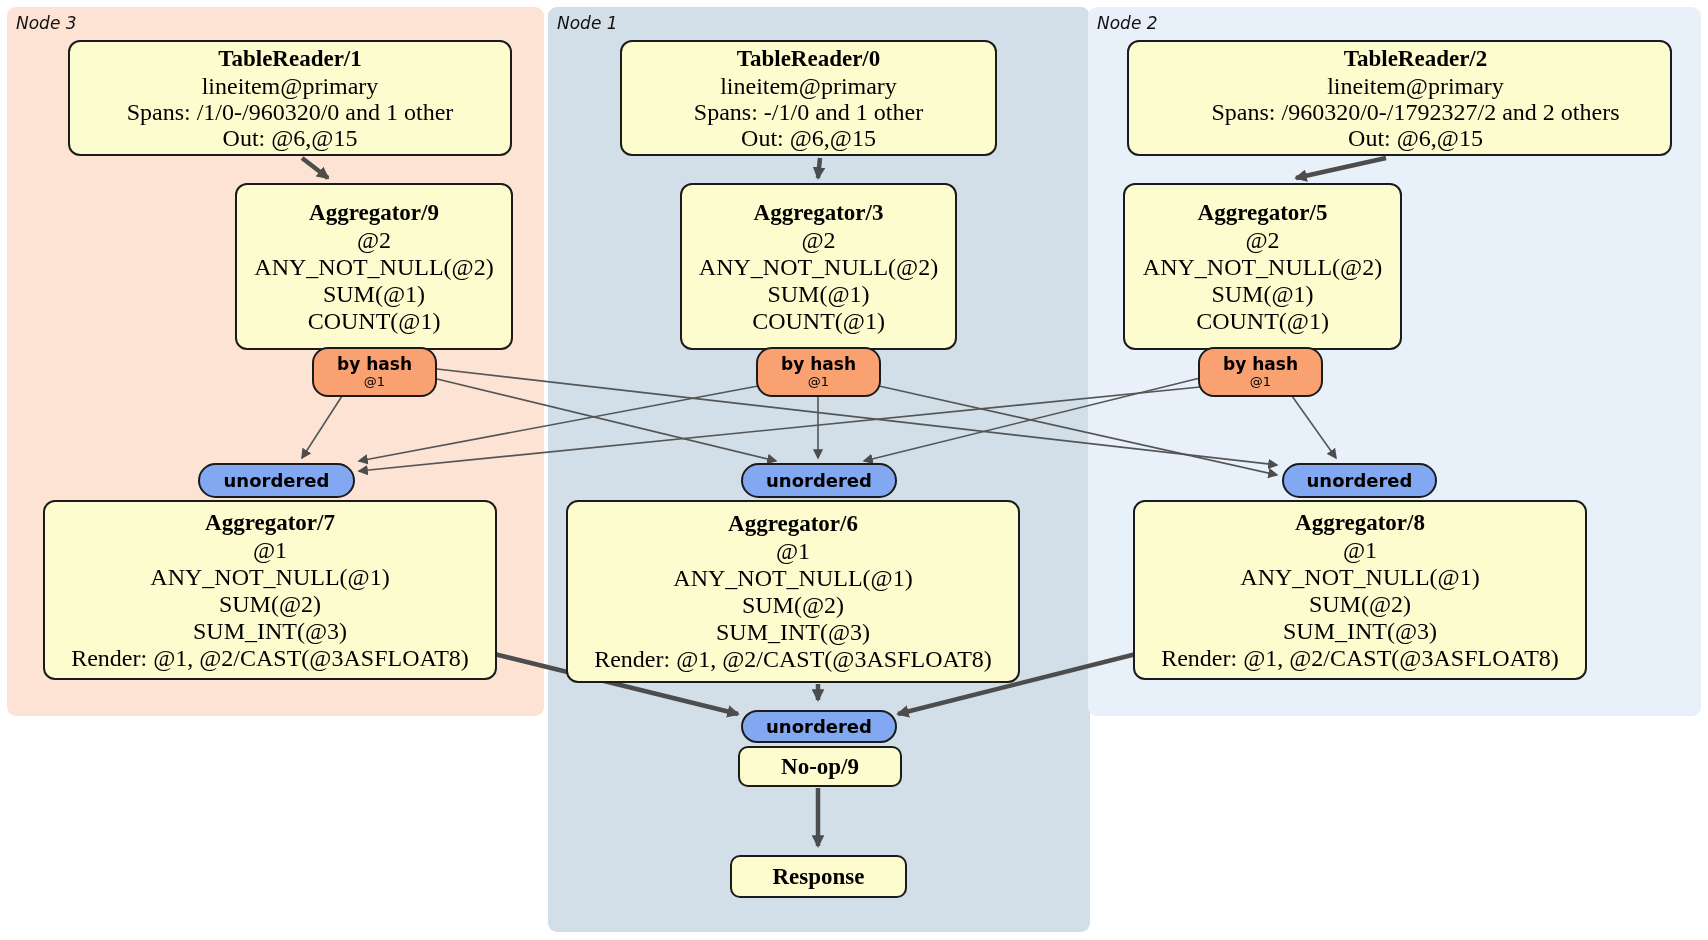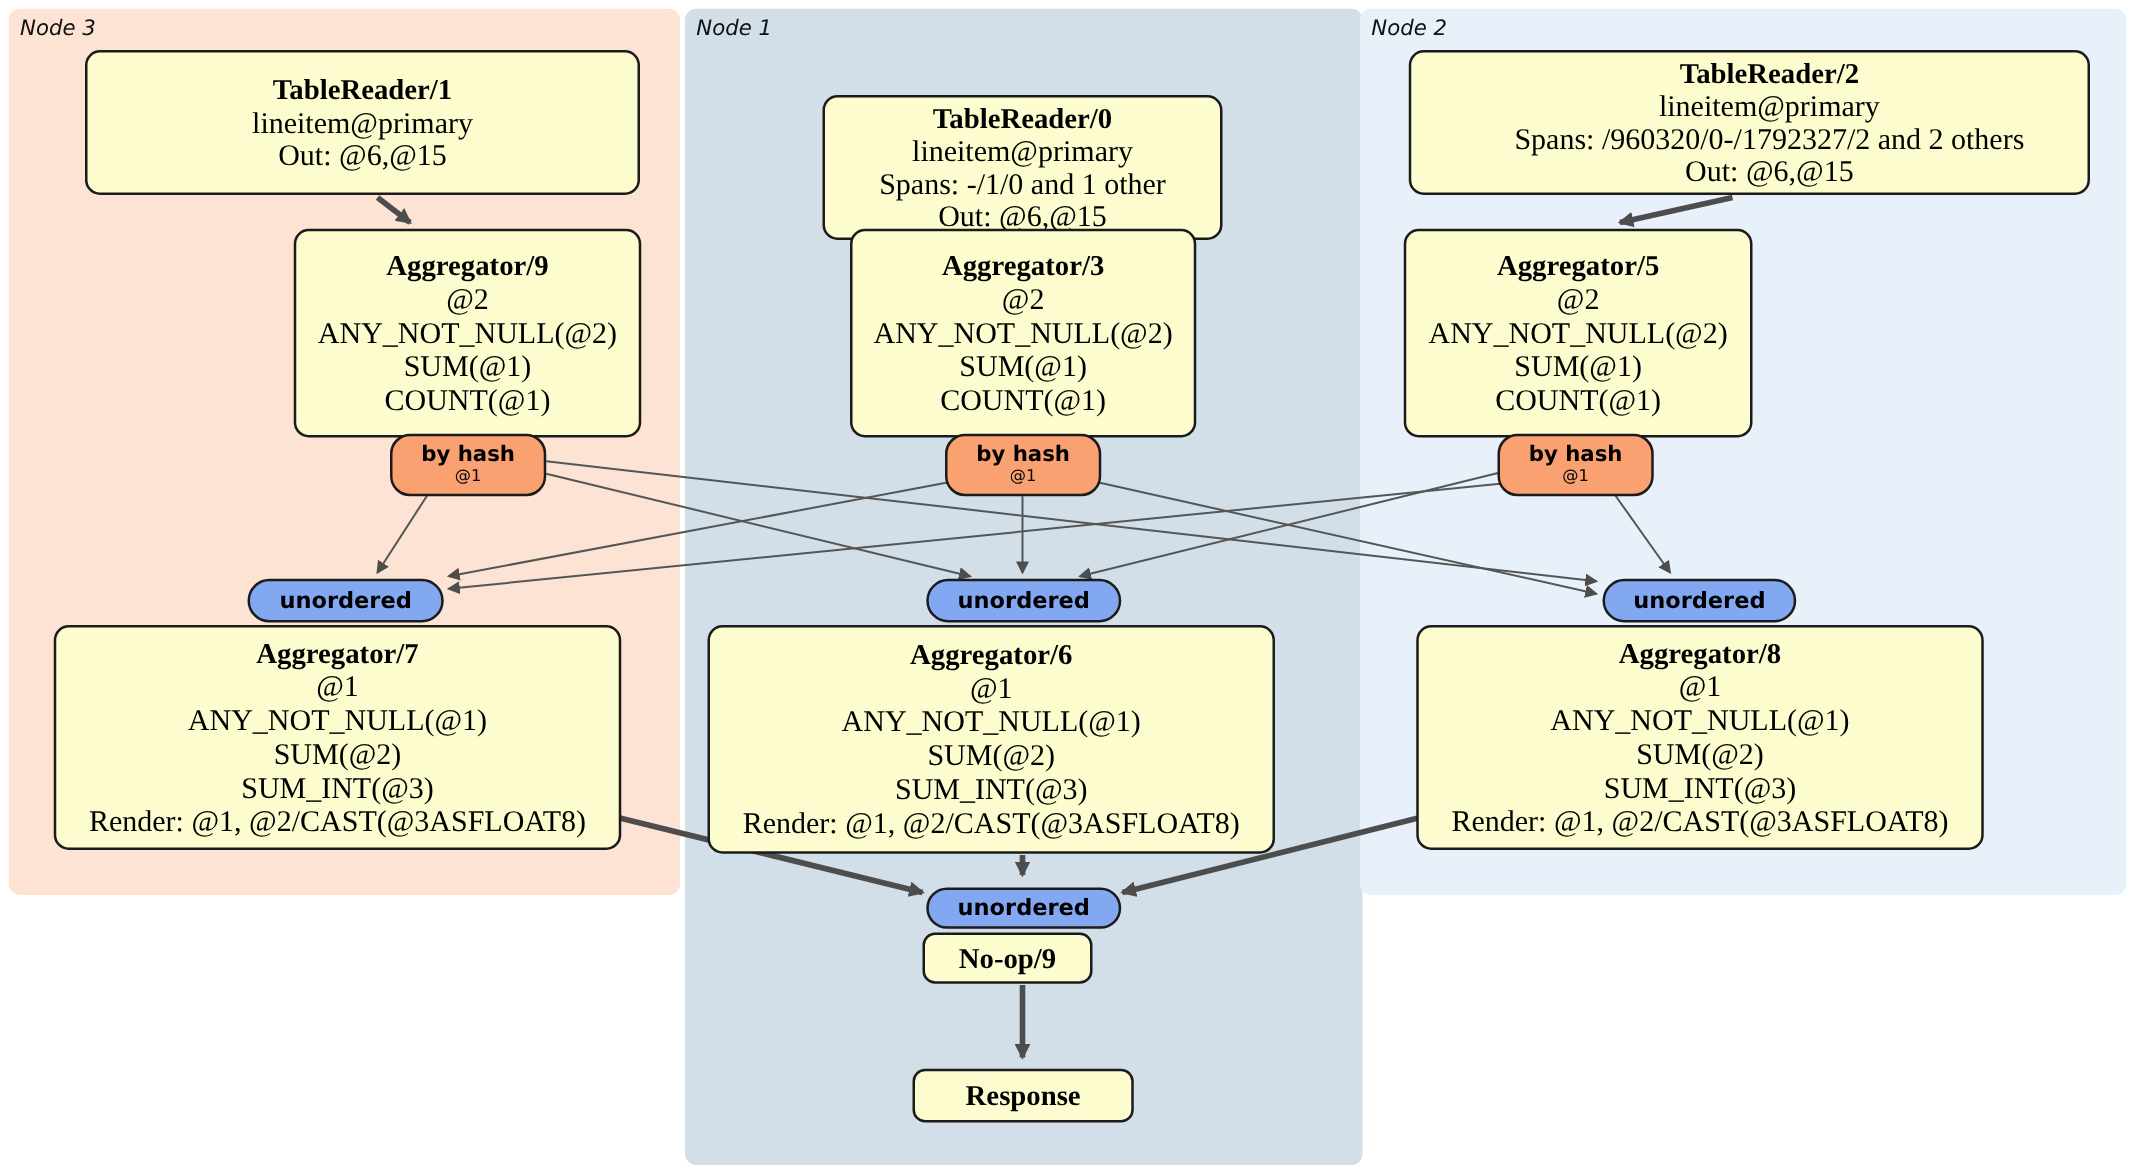--- a/index.html
+++ b/index.html
@@ -75,23 +75,24 @@
       <path d="M879,386 L1277,475" marker-end="url(#arrow-small)"></path>
       <path d="M1200,387 L359,471" marker-end="url(#arrow-small)"></path>
       <path d="M1200,378 L864,461" marker-end="url(#arrow-small)"></path>
       <path d="M1292,396 L1336,458" marker-end="url(#arrow-small)"></path>
     </g>
   </svg>
 
   <div class="box" style="left:68px;top:40px;width:444px;height:116px;">
     <div class="title">TableReader/1</div>
     <div class="line">lineitem@primary</div>
+    <div class="line">Spans: /1/0-/960320/0 and 1 other</div>
     <div class="line">Out: @6,@15</div>
   </div>
-  <div class="box" style="left:658px;top:40px;width:320px;height:116px;margin-top:36px;">
+  <div class="box" style="left:620px;top:40px;width:377px;height:116px;">
     <div class="title">TableReader/0</div>
     <div class="line">lineitem@primary</div>
     <div class="line">Spans: -/1/0 and 1 other</div>
     <div class="line">Out: @6,@15</div>
   </div>
   <div class="box" style="left:1127px;top:40px;width:545px;height:116px;padding-left:32px;">
     <div class="title">TableReader/2</div>
     <div class="line">lineitem@primary</div>
     <div class="line">Spans: /960320/0-/1792327/2 and 2 others</div>
     <div class="line">Out: @6,@15</div>
@@ -163,20 +164,20 @@
     <div class="line">@1</div>
     <div class="line">ANY_NOT_NULL(@1)</div>
     <div class="line">SUM(@2)</div>
     <div class="line">SUM_INT(@3)</div>
     <div class="line">Render: @1, @2/CAST(@3ASFLOAT8)</div>
   </div>
 
   <div class="pill stream" style="left:741px;top:710px;width:156px;height:33px;">
     <div class="slabel">unordered</div>
   </div>
-  <div class="box" style="left:738px;top:746px;width:136px;height:41px;border-radius:10px;">
+  <div class="box" style="left:738px;top:746px;width:164px;height:41px;border-radius:10px;">
     <div class="small-title">No-op/9</div>
   </div>
   <div class="box" style="left:730px;top:855px;width:177px;height:43px;border-radius:10px;">
     <div class="small-title">Response</div>
   </div>
 
 </div>
 
 </body></html>

